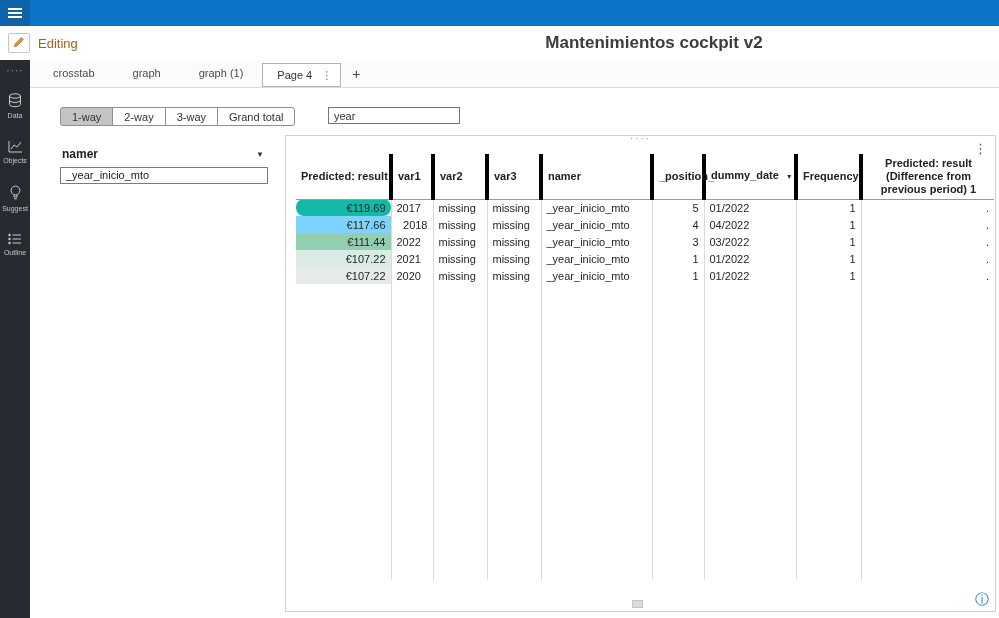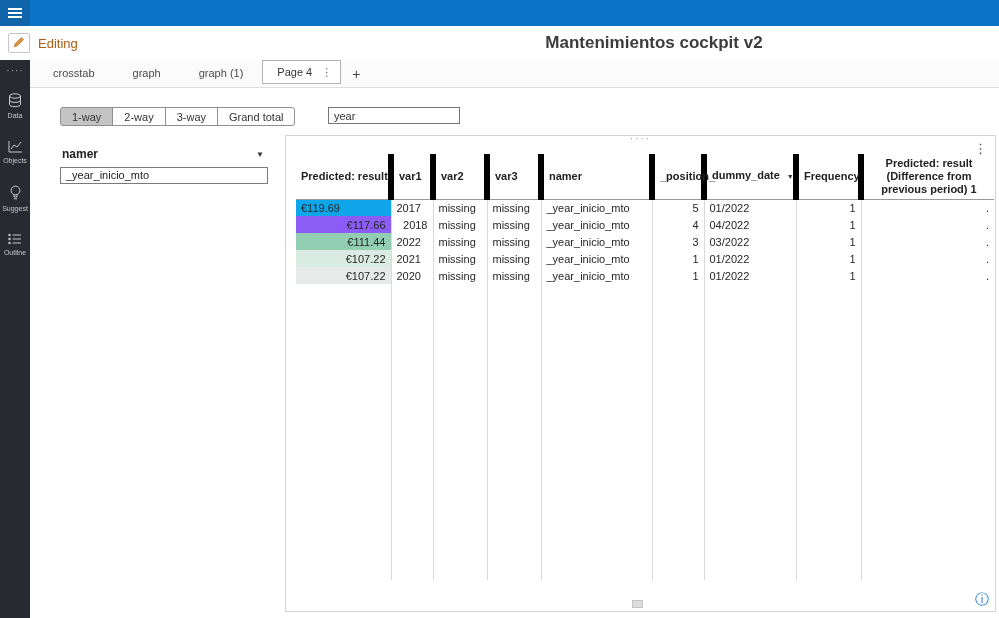--- a/index.html
+++ b/index.html
@@ -31,21 +31,21 @@
   .sidebar-handle { height: 22px; color: #9aa0a7; text-align: center; font-size: 10px;
     letter-spacing: 1px; padding-top: 5px; cursor: pointer; }
   .side-item { display: flex; flex-direction: column; align-items: center; gap: 4px;
     padding: 11px 0 10px; cursor: pointer; }
   .side-item .side-icon { display: block; line-height: 0; }
   .side-item .lbl { font-size: 7px; color: #c3c6ca; }
 
   
   .tabbar { position: absolute; left: 30px; top: 60px; width: 969px; height: 28px;
     background: #fbfbfb; border-bottom: 1px solid #dcdcdc; display: flex; align-items: center; padding-left: 4px; }
-  .tabs { display: flex; align-items: flex-start; height: 100%; }
+  .tabs { display: flex; align-items: flex-end; height: 100%; }
   .tab { font-size: 11px; color: #4a4a4a; padding: 0 19px; line-height: 27px; cursor: pointer; white-space: nowrap; }
   .tab.active { border: 1px solid #b3b3b3; background: #fff; height: 24px; line-height: 22px;
     padding: 0 8px 0 14px; display: flex; align-items: center; gap: 9px; color: #333; }
   .tab.active .tab-menu { color: #666; font-size: 11px; cursor: pointer; }
   .tab-add { font-size: 14px; color: #444; padding: 0 11px; cursor: pointer; }
 
   
   .content { position: absolute; left: 30px; top: 88px; width: 969px; height: 530px; background: #fff; }
 
   .btn-group { position: absolute; left: 30px; top: 19px; display: flex; }
@@ -69,21 +69,21 @@
 
   
   .table-panel { position: absolute; left: 255px; top: 47px; width: 711px; height: 477px;
     border: 1px solid #d2d2d2; background: #fff; overflow: hidden; }
   .panel-handle { position: absolute; top: -3px; left: 50%; transform: translateX(-50%);
     color: #9aa0a5; font-size: 10px; letter-spacing: 2px; cursor: grab; }
   .panel-menu { position: absolute; top: 5px; right: 5px; color: #4a4a4a; font-size: 13px;
     padding: 0 3px; cursor: pointer; }
   .va-table { border-collapse: collapse; table-layout: fixed; width: 698px; margin: 18px 0 0 10px; }
   .va-table th { font-size: 11px; font-weight: bold; color: #222; height: 45px; padding: 2px 5px;
-    vertical-align: middle; border-bottom: 1px solid #9a9a9a; border-right: 6px solid #000000;
+    vertical-align: middle; border-bottom: 1px solid #9a9a9a; border-right: 4px solid #000000;
     white-space: nowrap; line-height: 13px; cursor: pointer; }
   .va-table th.wrap { white-space: normal; }
   .va-table td { font-size: 11px; color: #262626; height: 17px; padding: 0 5px;
     border-right: 1px solid #dadada; white-space: nowrap; overflow: hidden; }
   .va-table th:last-child, .va-table td:last-child { border-right: none; }
   .va-table tr.filler td { height: 296px; }
   .sort-caret { font-size: 7px; margin-left: 7px; color: #333; }
   .scroll-thumb { position: absolute; bottom: 3px; left: 346px; width: 11px; height: 8px;
     background: #dcdcdc; border: 1px solid #c4c4c4; cursor: pointer; }
   .info-icon { position: absolute; right: 6px; bottom: 2px; color: #0a70cf; font-size: 14px; cursor: pointer; }
@@ -207,32 +207,32 @@
             <th style="text-align: left;"><span>var3</span></th>
             <th style="text-align: left;"><span>namer</span></th>
             <th style="text-align: right;"><span>_position_</span></th>
             <th style="text-align: left;"><span>dummy_date</span><span class="sort-caret">▼</span></th>
             <th style="text-align: right;"><span>Frequency</span></th>
             <th class="wrap" style=""><span>Predicted: result (Difference from previous period) 1</span></th>
           </tr>
         </thead>
         <tbody>
           <tr>
-            <td style="background: #0ea5e9;">€119.69</td>
+            <td style="text-align: right; background: #14b8a6; border-radius: 8px;">€119.69</td>
             <td style="text-align: left;">2017</td>
             <td style="text-align: left;">missing</td>
             <td style="text-align: left;">missing</td>
             <td style="text-align: left;">_year_inicio_mto</td>
             <td style="text-align: right;">5</td>
             <td style="text-align: left;">01/2022</td>
             <td style="text-align: right;">1</td>
             <td style="text-align: right;">.</td>
           </tr>
           <tr>
-            <td style="text-align: right; background: #8b5cf6;">€117.66</td>
+            <td style="text-align: right; background: #7dd3fc;">€117.66</td>
             <td style="text-align: right;">2018</td>
             <td style="text-align: left;">missing</td>
             <td style="text-align: left;">missing</td>
             <td style="text-align: left;">_year_inicio_mto</td>
             <td style="text-align: right;">4</td>
             <td style="text-align: left;">04/2022</td>
             <td style="text-align: right;">1</td>
             <td style="text-align: right;">.</td>
           </tr>
           <tr>

